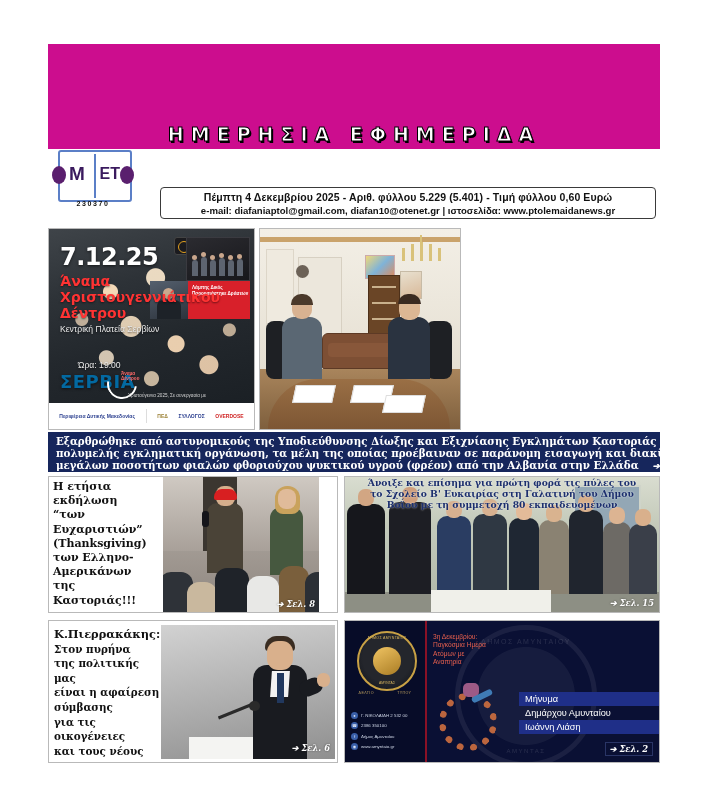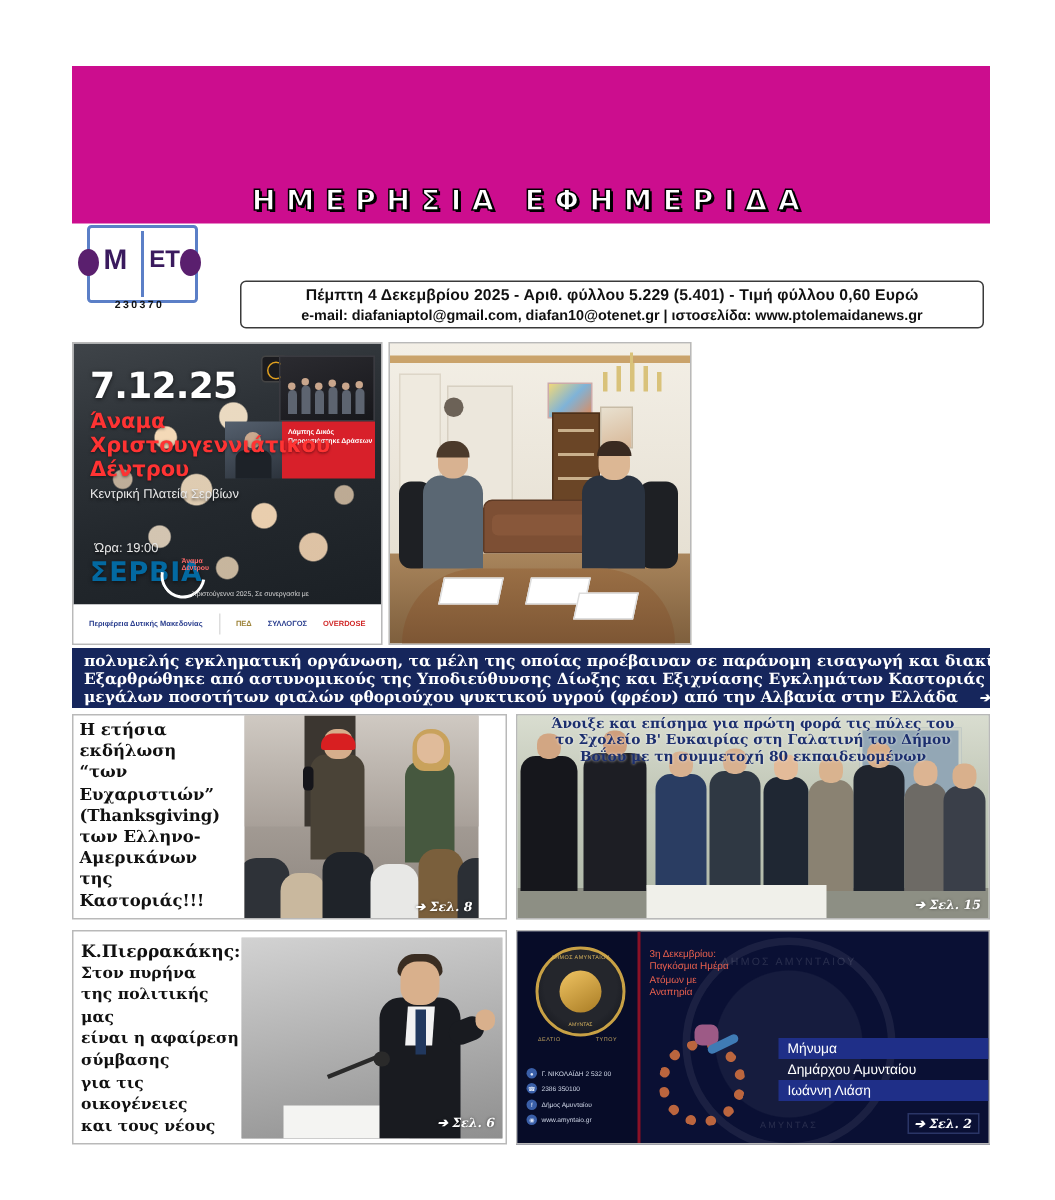--- a/index.html
+++ b/index.html
@@ -99,21 +99,21 @@
     font-family:"DejaVu Sans", sans-serif;
     font-weight:bold;font-size:14px;line-height:16px;color:#ff3333;
     text-shadow:0 1px 2px rgba(0,0,0,.5);
   }
   .ad-place{
     position:absolute;left:11px;top:95px;width:110px;
     font-size:8.6px;line-height:11px;color:#e9e9e9;
     text-shadow:0 1px 2px rgba(0,0,0,.6);
   }
   .ad-time{
-    position:absolute;left:14px;top:131px;
+    position:absolute;left:29px;top:131px;
     font-size:8.6px;color:#e9e9e9;text-shadow:0 1px 2px rgba(0,0,0,.6);text-align:right;
   }
   .ad-city{
     position:absolute;left:11px;top:142px;
     font-family:"DejaVu Sans", sans-serif;
     font-weight:bold;font-size:18px;color:#0369a1;letter-spacing:.5px;
     text-shadow:0 1px 3px rgba(0,0,0,.6);
   }
   .ad-arc{
     position:absolute;left:58px;top:140px;width:26px;height:26px;
@@ -455,22 +455,22 @@
         </div>
       <div class="lp-table"></div>
       <div class="lp-doc" style="left:34px"></div>
       <div class="lp-doc" style="left:92px"></div>
       <div class="lp-doc" style="left:124px;top:166px"></div>
     </div>
 
   </div>
 
   <div class="banner">
+    <p>Εξαρθρώθηκε από αστυνομικούς της Υποδιεύθυνσης Δίωξης και Εξιχνίασης Εγκλημάτων Καστοριάς</p>
     <p>πολυμελής εγκληματική οργάνωση, τα μέλη της οποίας προέβαιναν σε παράνομη εισαγωγή και διακίνηση</p>
-    <p>Εξαρθρώθηκε από αστυνομικούς της Υποδιεύθυνσης Δίωξης και Εξιχνίασης Εγκλημάτων Καστοριάς</p>
     <p>
       <span>μεγάλων ποσοτήτων φιαλών φθοριούχου ψυκτικού υγρού (φρέον) από την Αλβανία στην Ελλάδα</span><span class="ref">➔ <span>Σελ. 13</span></span>
     </p>
   </div>
 
   <div class="midzone">
 
     <div class="mid-left">
       <div class="thanks-text">
         <div>Η ετήσια</div>

